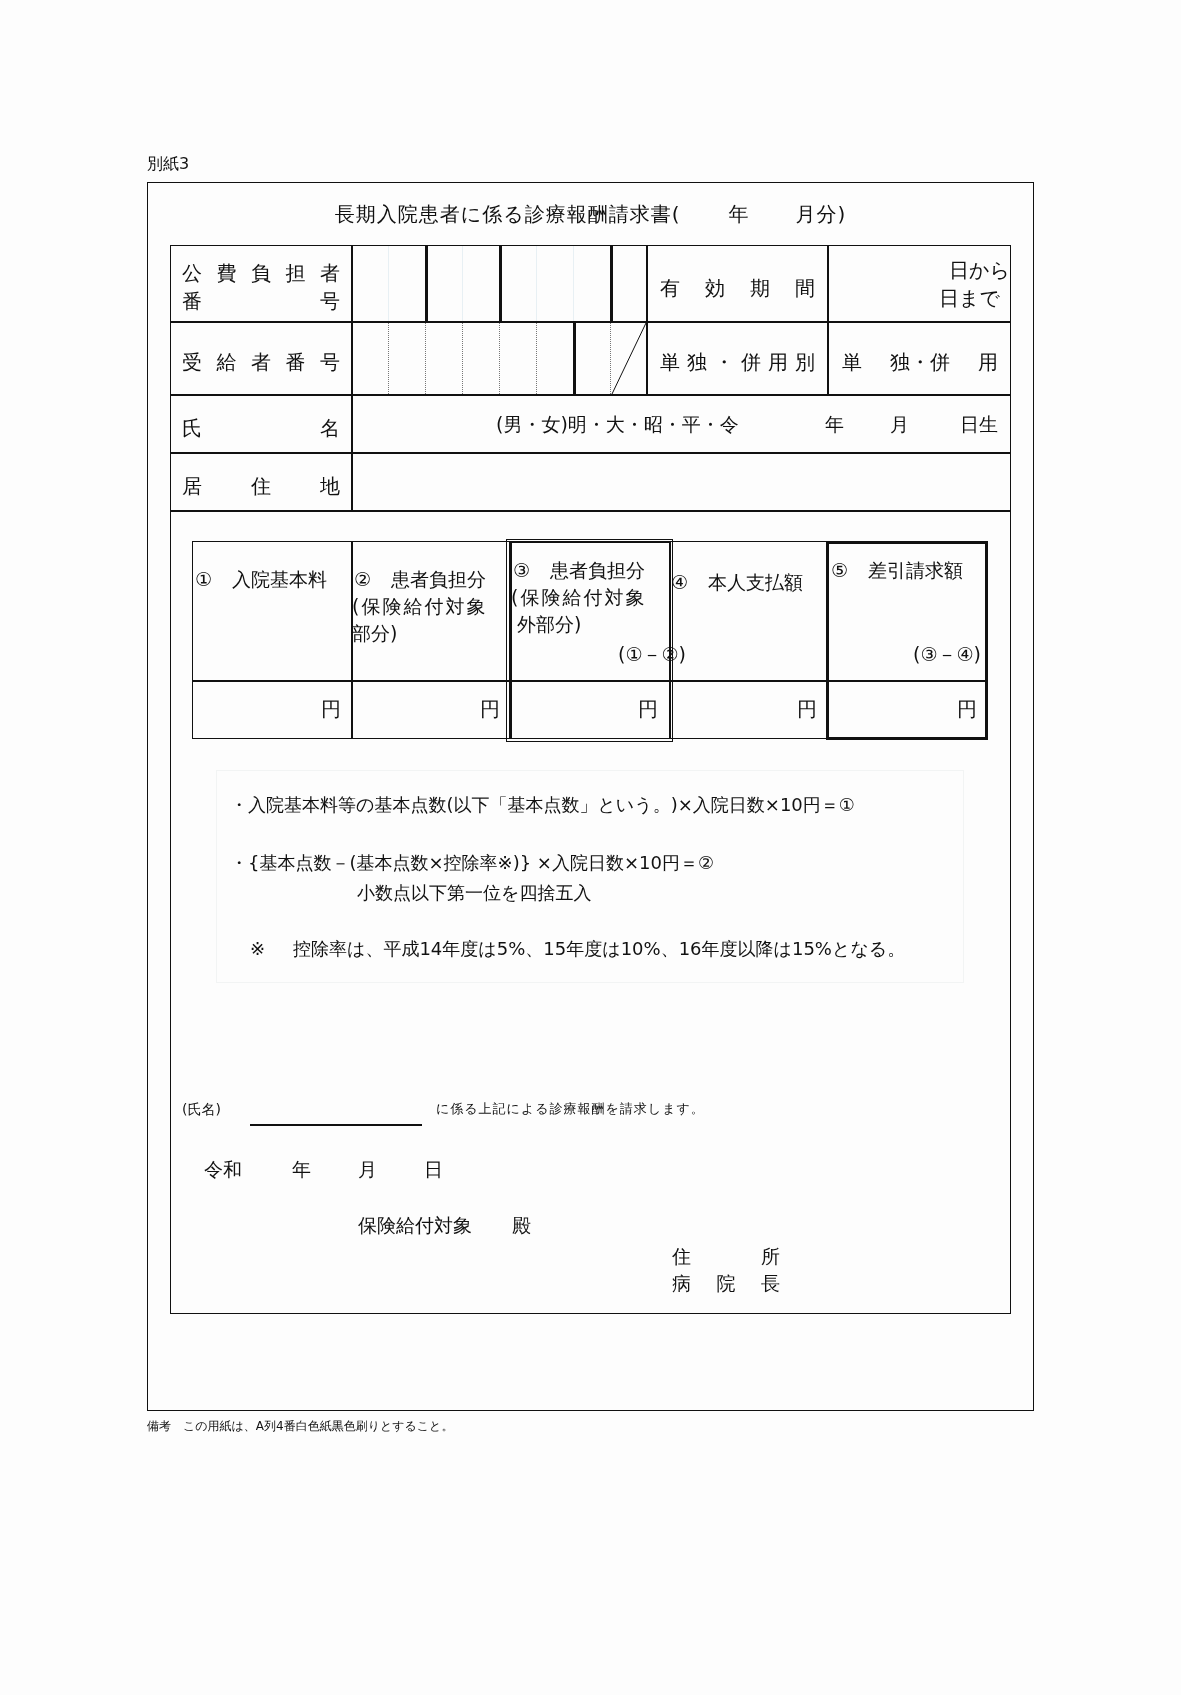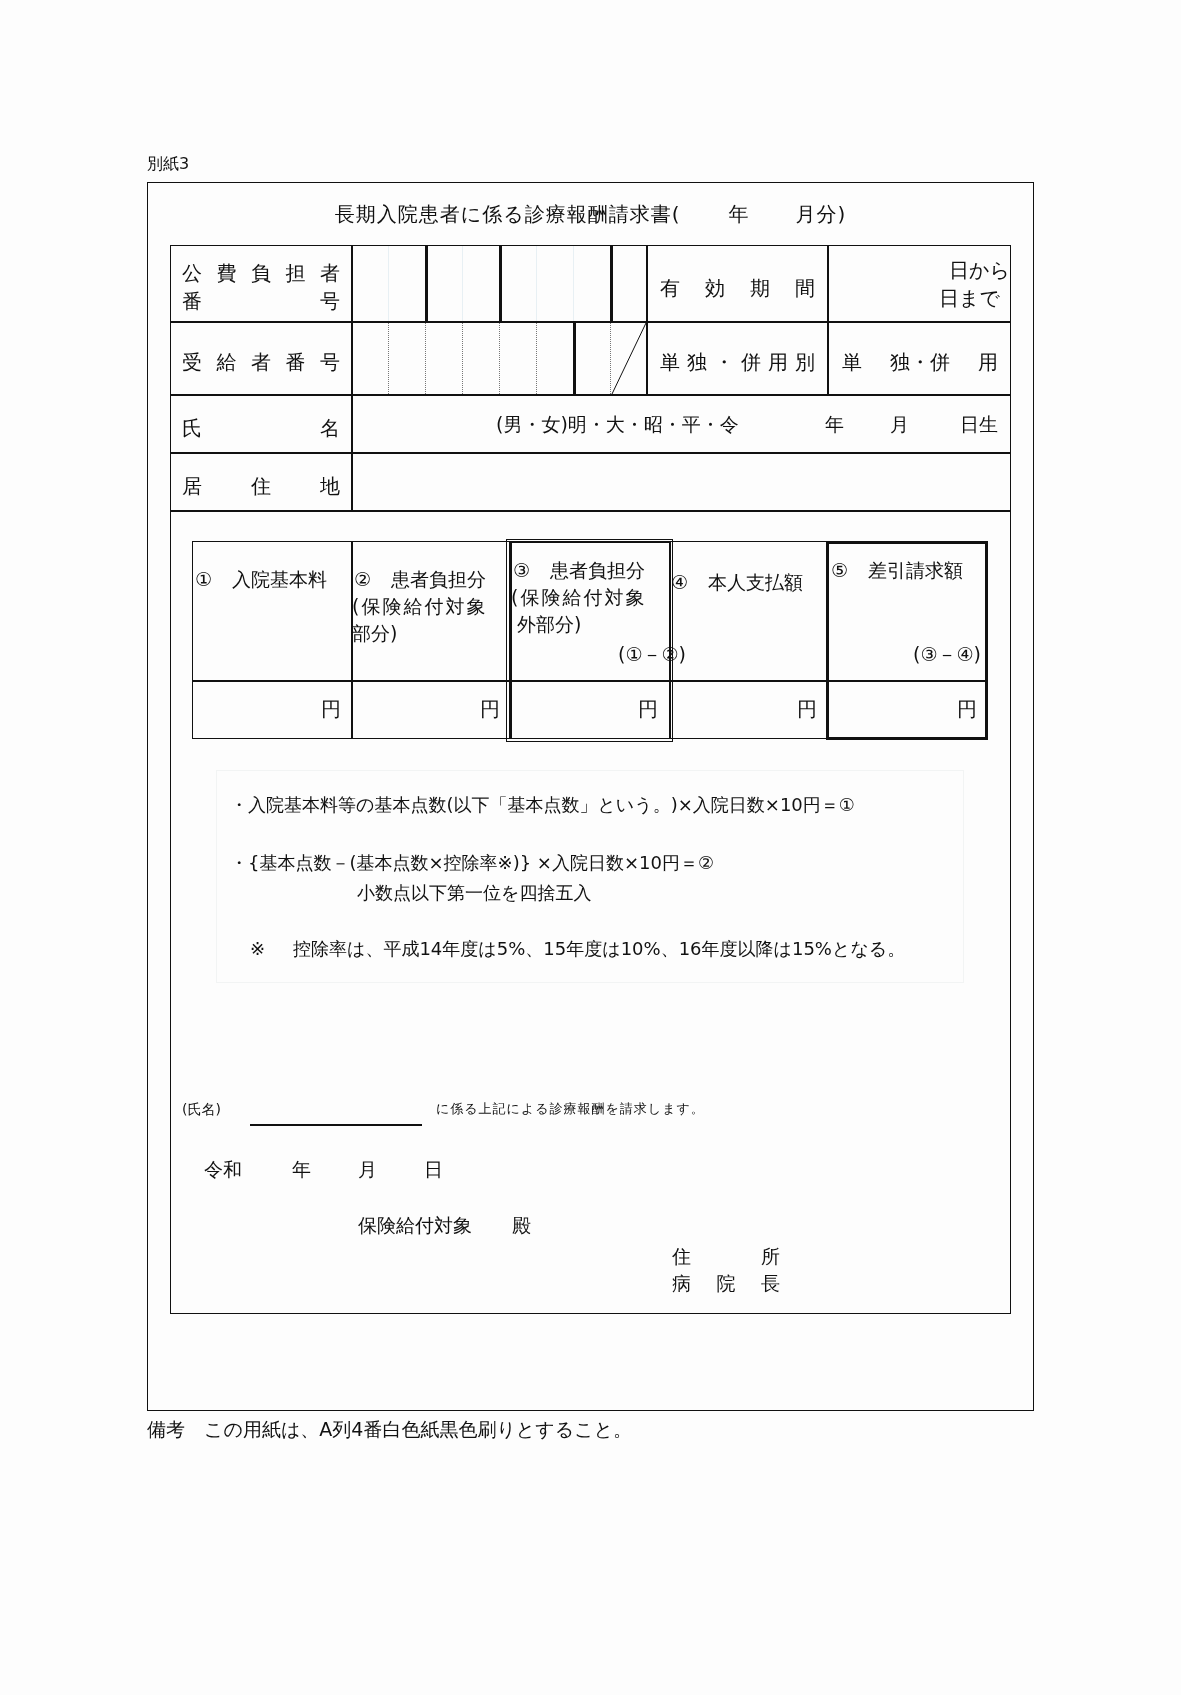--- a/index.html
+++ b/index.html
@@ -204,13 +204,13 @@
 <div class="label spread" style="left:672px;top:1244px;width:108px;font-size:19px">
   <span>住</span>
     <span>所</span>
 </div>
 <div class="label spread" style="left:672px;top:1271px;width:108px;font-size:19px">
   <span>病</span>
     <span>院</span>
     <span>長</span>
 </div>
 
-<div class="txt" style="left:147px;top:1420px;font-size:19px;white-space:pre">備考　この用紙は、A列4番白色紙黒色刷りとすること。</div>
+<div class="txt" style="left:147px;top:1420px;font-size:12px;white-space:pre">備考　この用紙は、A列4番白色紙黒色刷りとすること。</div>
 
 </body></html>

